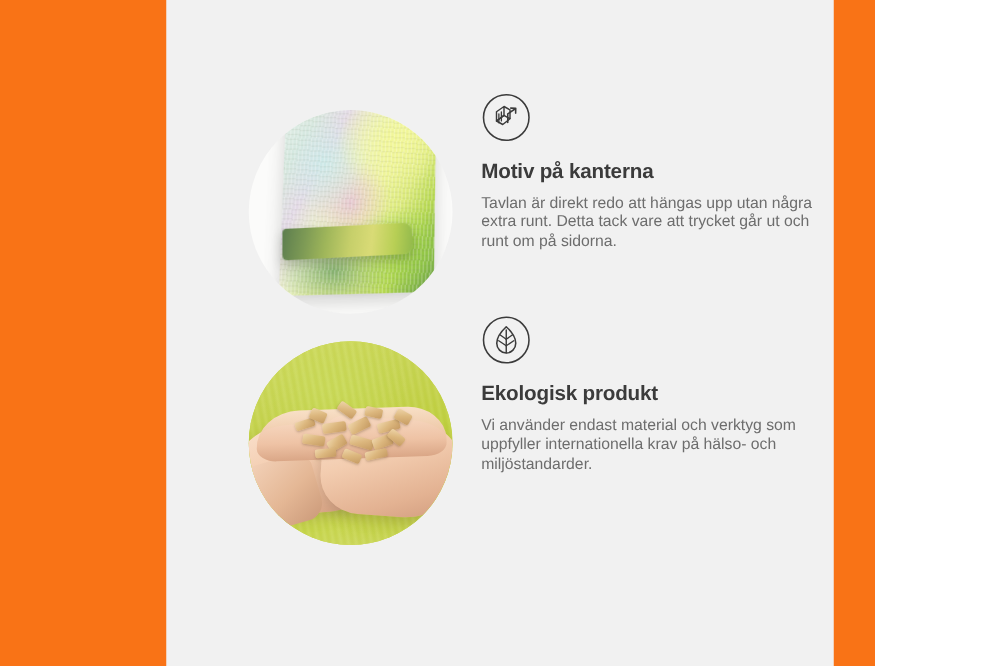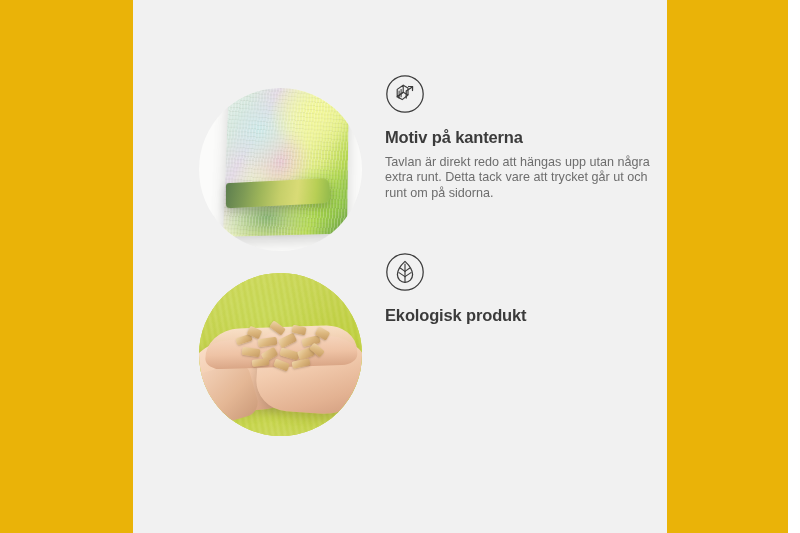--- a/index.html
+++ b/index.html
@@ -9,23 +9,23 @@
   body {
     width: 800px;
     height: 533px;
     background: #ffffff;
     font-family: "Liberation Sans", sans-serif;
     overflow: hidden;
   }
 
   #page {
     position: relative;
-    width: 788px;
+    width: 700px;
     height: 533px;
-    background: #eab308;
+    background: #f97316;
   }
 
   
   #panel {
     position: absolute;
     left: 133px;
     top: 0;
     width: 534px;
     height: 533px;
     background: #f1f1f1;
@@ -302,17 +302,18 @@
             <circle cx="20" cy="20" r="18.2" stroke="#3b3b3b" stroke-width="1.25" fill="none"></circle>
             <path d="M20 9.4 C25.6 14.6 27.6 19.4 27.6 22.6 C27.6 26.9 24.2 30.4 20 30.4 C15.8 30.4 12.4 26.9 12.4 22.6 C12.4 19.4 14.4 14.6 20 9.4 Z" stroke="#3b3b3b" stroke-width="1.25" stroke-linejoin="round" fill="none"></path>
             <path d="M20 12.0 L20 30.2" stroke="#3b3b3b" stroke-width="1.15" stroke-linecap="round"></path>
             <path d="M20 19.4 L15.2 16.0" stroke="#3b3b3b" stroke-width="1.1" stroke-linecap="round"></path>
             <path d="M20 19.4 L24.8 16.0" stroke="#3b3b3b" stroke-width="1.1" stroke-linecap="round"></path>
             <path d="M20 24.6 L14.0 20.6" stroke="#3b3b3b" stroke-width="1.1" stroke-linecap="round"></path>
             <path d="M20 24.6 L26.0 20.6" stroke="#3b3b3b" stroke-width="1.1" stroke-linecap="round"></path>
           </svg>
         </div>
         <h3 class="feat-title">Ekologisk produkt</h3>
+        <p class="feat-body">Vi använder endast material och verktyg som uppfyller internationella krav på hälso- och miljöstandarder.</p>
       </div>
     </div>
 
   </div>
 </div>
 
 </body></html>

